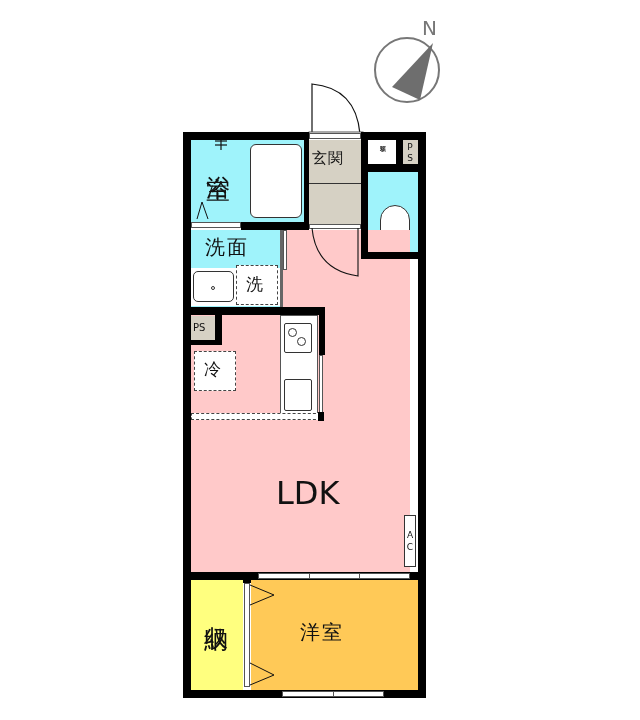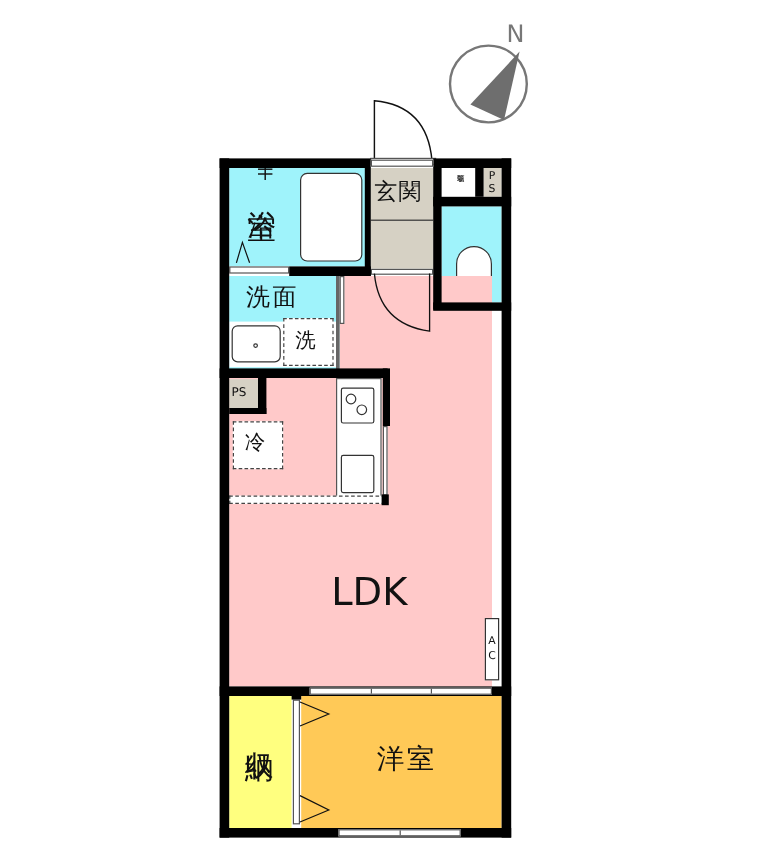--- a/index.html
+++ b/index.html
@@ -53,21 +53,21 @@
 </div>
 <div class="abs" style="left:191px;top:268px;width:90px;height:38px;background:#fff;"></div>
 <div class="abs" style="left:193px;top:271px;width:41px;height:31px;background:#fff;border:1px solid #333;border-radius:5px;">
   <div class="abs" style="left:17px;top:14px;width:4px;height:4px;border:1px solid #333;border-radius:50%;"></div>
 </div>
 <div class="dash" style="left:236px;top:265px;width:42px;height:40px;"></div>
 <span class="label" style="left:246px;top:276px;font-size:17px;">洗</span>
 
 <div class="room" style="left:309px;top:140px;width:52px;height:84px;background:#d6d1c4;"></div>
 <div class="abs" style="left:309px;top:183px;width:52px;height:1px;background:#333;"></div>
-<span class="label" style="left:312px;top:151px;font-size:19px;letter-spacing:1px;">玄関</span>
+<span class="label" style="left:312px;top:151px;font-size:15px;letter-spacing:1px;">玄関</span>
 <div class="abs" style="left:309px;top:224px;width:52px;height:5px;background:#fff;border:1px solid #555;"></div>
 
 <div class="abs" style="left:374px;top:140px;width:22px;height:24px;background:#fff;"></div>
 <span class="label small" style="left:380px;top:141px;font-size:6px;writing-mode:vertical-rl;">下駄箱</span>
 
 <div class="room" style="left:403px;top:140px;width:15px;height:24px;background:#d6d1c4;"></div>
 <span class="label vlabel" style="left:405px;top:142px;font-size:9px;letter-spacing:1px;">PS</span>
 
 <div class="room" style="left:368px;top:172px;width:50px;height:80px;background:#9ff3fb;"></div>
 <div class="abs" style="left:380px;top:205px;width:30px;height:42px;background:#fff;border:1px solid #333;border-radius:15px 15px 3px 3px;">
@@ -100,21 +100,21 @@
 <div class="abs" style="left:191px;top:413px;width:130px;height:7px;background:#fff;border:1.5px dashed #444;"></div>
 
 <div class="abs" style="left:404px;top:515px;width:12px;height:52px;background:#fff;border:1px solid #333;"></div>
 <span class="label vlabel" style="left:405px;top:530px;font-size:9px;">AC</span>
 <span class="label" style="left:276px;top:477px;font-size:32px;">LDK</span>
 
 <div class="room" style="left:191px;top:580px;width:52px;height:110px;background:#ffff7f;"></div>
 <span class="label vlabel" style="left:204px;top:607px;font-size:24px;">収納</span>
 
 <div class="room" style="left:251px;top:580px;width:167px;height:110px;background:#ffc957;"></div>
-<span class="label" style="left:300px;top:622px;font-size:23px;letter-spacing:2px;margin-left:14px;">洋室</span>
+<span class="label" style="left:300px;top:622px;font-size:20px;letter-spacing:2px;">洋室</span>
 
 <div class="abs" style="left:244px;top:583px;width:6px;height:104px;background:#fff;border:1px solid #555;"></div>
 <svg style="left:250px;top:583px;" width="30" height="104" viewBox="0 0 30 104">
   <polyline points="0,2 24,12 0,22" fill="none" stroke="#111" stroke-width="1"></polyline>
   <polyline points="0,80 24,92 0,102" fill="none" stroke="#111" stroke-width="1"></polyline>
 </svg>
 
 <div class="wall" style="left:183px;top:132px;width:8px;height:566px;"></div>
 <div class="wall" style="left:418px;top:132px;width:8px;height:566px;"></div>
 <div class="wall" style="left:183px;top:132px;width:126px;height:8px;"></div>

